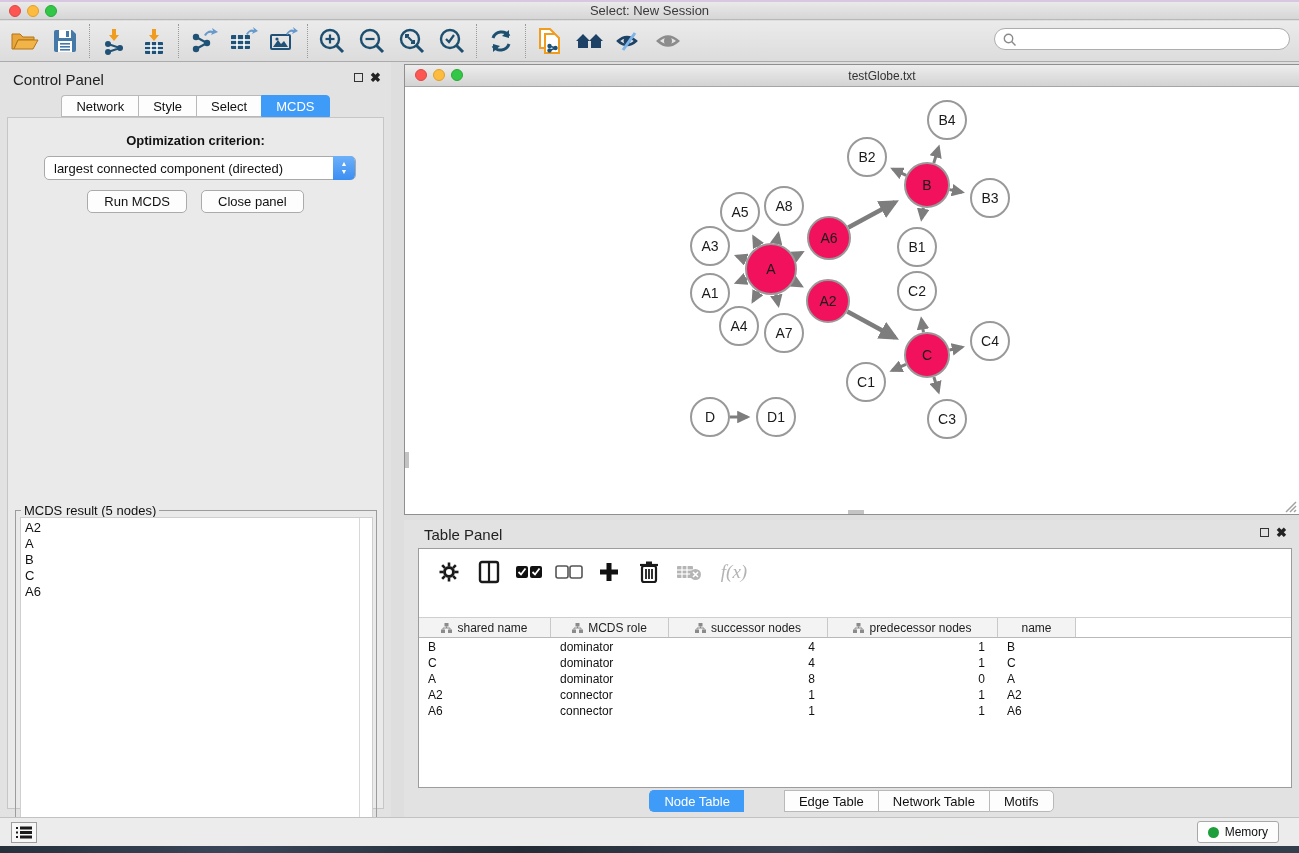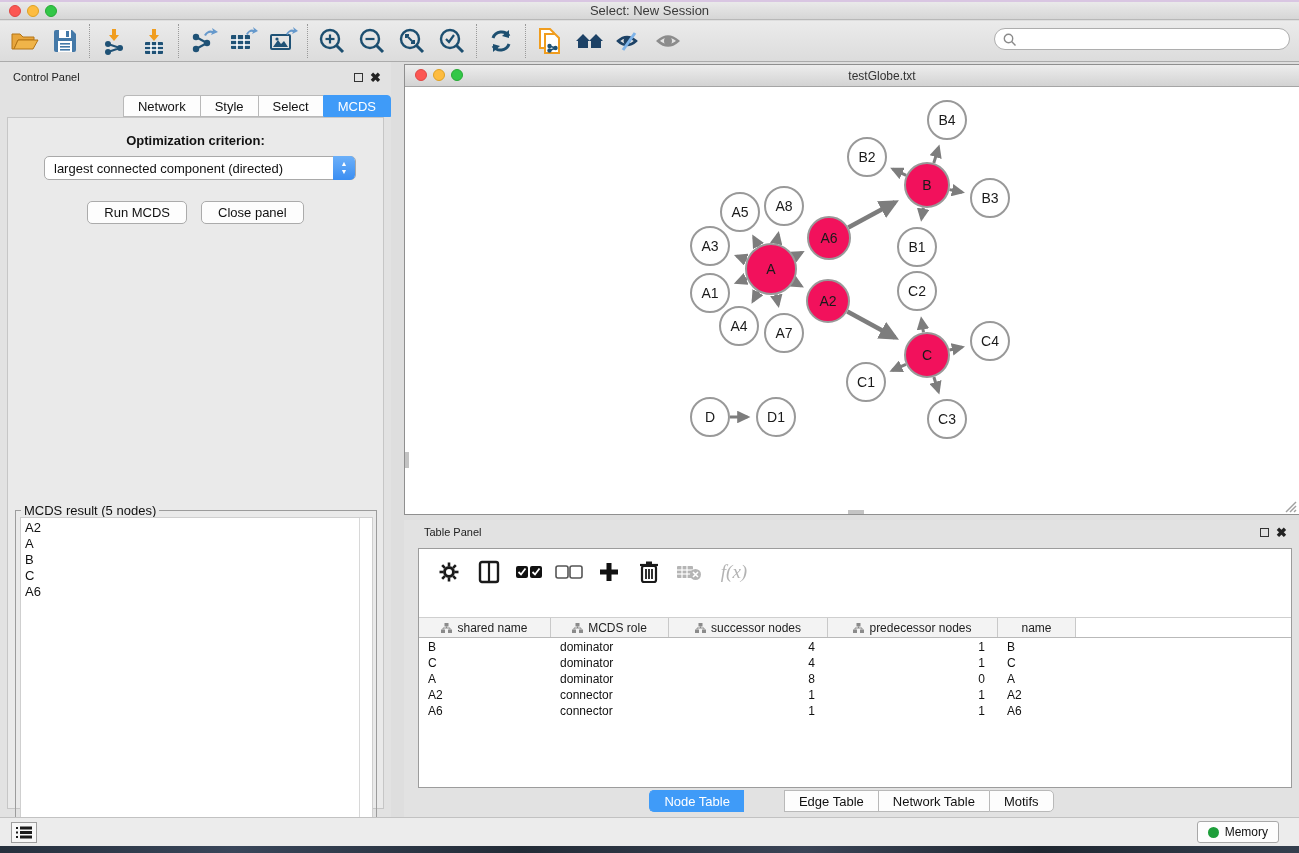--- a/index.html
+++ b/index.html
@@ -23,36 +23,36 @@
   .tb-btn { width:40px; height:36px; display:flex; align-items:center; justify-content:center; cursor:default; }
   .tb-sep { width:0; height:34px; border-left:1px dotted #9a9a9a; margin:0 4px; }
   .searchbox { position:absolute; right:9px; top:7px; width:296px; height:22px; background:#fff;
     border:1px solid #adadad; border-radius:11px; }
   .searchbox input { position:absolute; left:28px; top:1px; width:260px; height:18px; border:none; outline:none; font-size:12px; background:transparent; }
   .searchbox svg { position:absolute; left:8px; top:4px; }
 
   
   .cpanel { position:absolute; left:0; top:62px; width:391px; height:755px; background:#e2e2e2; }
   .panel-head { position:absolute; left:0; top:8px; width:100%; height:18px; }
-  .panel-title { position:absolute; left:13px; top:1px; font-size:11px; color:#222; }
+  .panel-title { position:absolute; left:13px; top:1px; font-size:15px; color:#222; }
   .float-ic { position:absolute; width:9px; height:9px; border:1.5px solid #333; top:3px; }
   .close-ic { position:absolute; top:0px; font-size:13px; font-weight:bold; color:#222; }
-  .cp-tabs { position:absolute; left:0; top:33px; width:100%; height:22px; display:flex; justify-content:flex-end; }
+  .cp-tabs { position:absolute; left:0; top:33px; width:100%; height:22px; display:flex; justify-content:center; }
   .tab { height:22px; padding:3px 14px; font-size:13px; background:#fdfdfd; border:1px solid #b9b9b9; border-right:none; color:#111; cursor:default; }
   .tab:first-child { border-radius:4px 0 0 0; }
   .tab:last-child { border-right:1px solid #b9b9b9; border-radius:0 4px 0 0; }
   .tab.active { background:#3f9bf8; color:#fff; border-color:#3f9bf8; }
   .cp-pane { position:absolute; left:7px; top:55px; width:377px; height:692px; background:#eaeaea; border:1px solid #c6c6c6; }
   .opt-label { position:absolute; left:0; top:15px; width:100%; text-align:center; font-size:13px; font-weight:bold; color:#111; }
   .dropdown { position:absolute; left:36px; top:38px; width:312px; height:24px; background:#fff; border:1px solid #a9a9a9; border-radius:5px; }
   .dropdown .val { position:absolute; left:9px; top:4px; font-size:13px; color:#111; }
   .dropdown .step { position:absolute; right:0; top:-1px; width:22px; height:24px; border-radius:0 5px 5px 0;
      background:linear-gradient(#6cb0f9,#3b8ef2); color:#fff; font-size:7px; line-height:8px; text-align:center; padding-top:4px; }
   .cp-buttons { position:absolute; left:0; top:72px; width:100%; display:flex; justify-content:center; gap:14px; }
-  .btn { height:23px; padding:3px 16px; background:#fdfdfd; border:1px solid #ababab; border-radius:5px; font-size:13px; color:#111; cursor:default;margin-top:11px; }
+  .btn { height:23px; padding:3px 16px; background:#fdfdfd; border:1px solid #ababab; border-radius:5px; font-size:13px; color:#111; cursor:default; }
   .fieldset { position:absolute; left:7px; top:392px; width:362px; height:340px; border:1px solid #9c9c9c; }
   .legend { position:absolute; left:5px; top:-8px; background:#eaeaea; padding:0 3px; font-size:13px; color:#111; }
   .mlist { position:absolute; left:4px; top:6px; width:353px; height:328px; background:#fff; border:1px solid #cfcfcf; }
   .mlist-inner { position:absolute; left:0; top:0; width:339px; height:100%; border-right:1px solid #d8d8d8; padding:2px 0 0 4px; }
   .mlist-inner div { font-size:13px; line-height:16px; color:#111; }
 
   
   .netwin { position:absolute; left:404px; top:64px; width:956px; height:451px; background:#fff; border:1px solid #8f8f8f; }
   .net-titlebar { position:absolute; left:0; top:0; width:100%; height:22px; background:linear-gradient(#ededed,#d3d3d3); border-bottom:1px solid #a5a5a5; }
   .net-title { position:absolute; top:4px; width:100%; text-align:center; font-size:12px; color:#333; }

